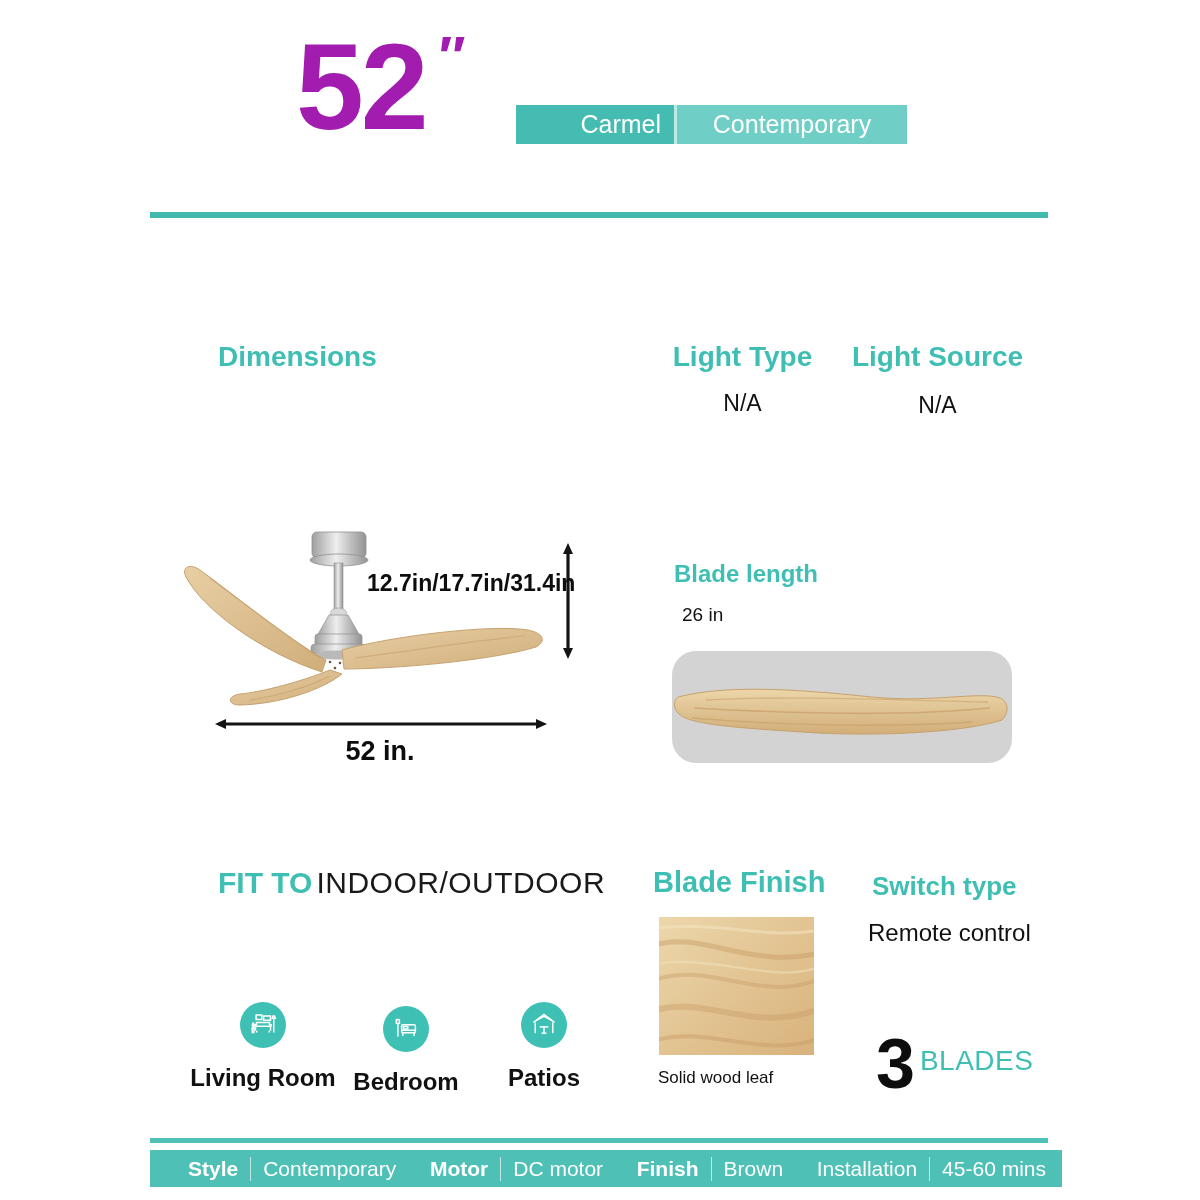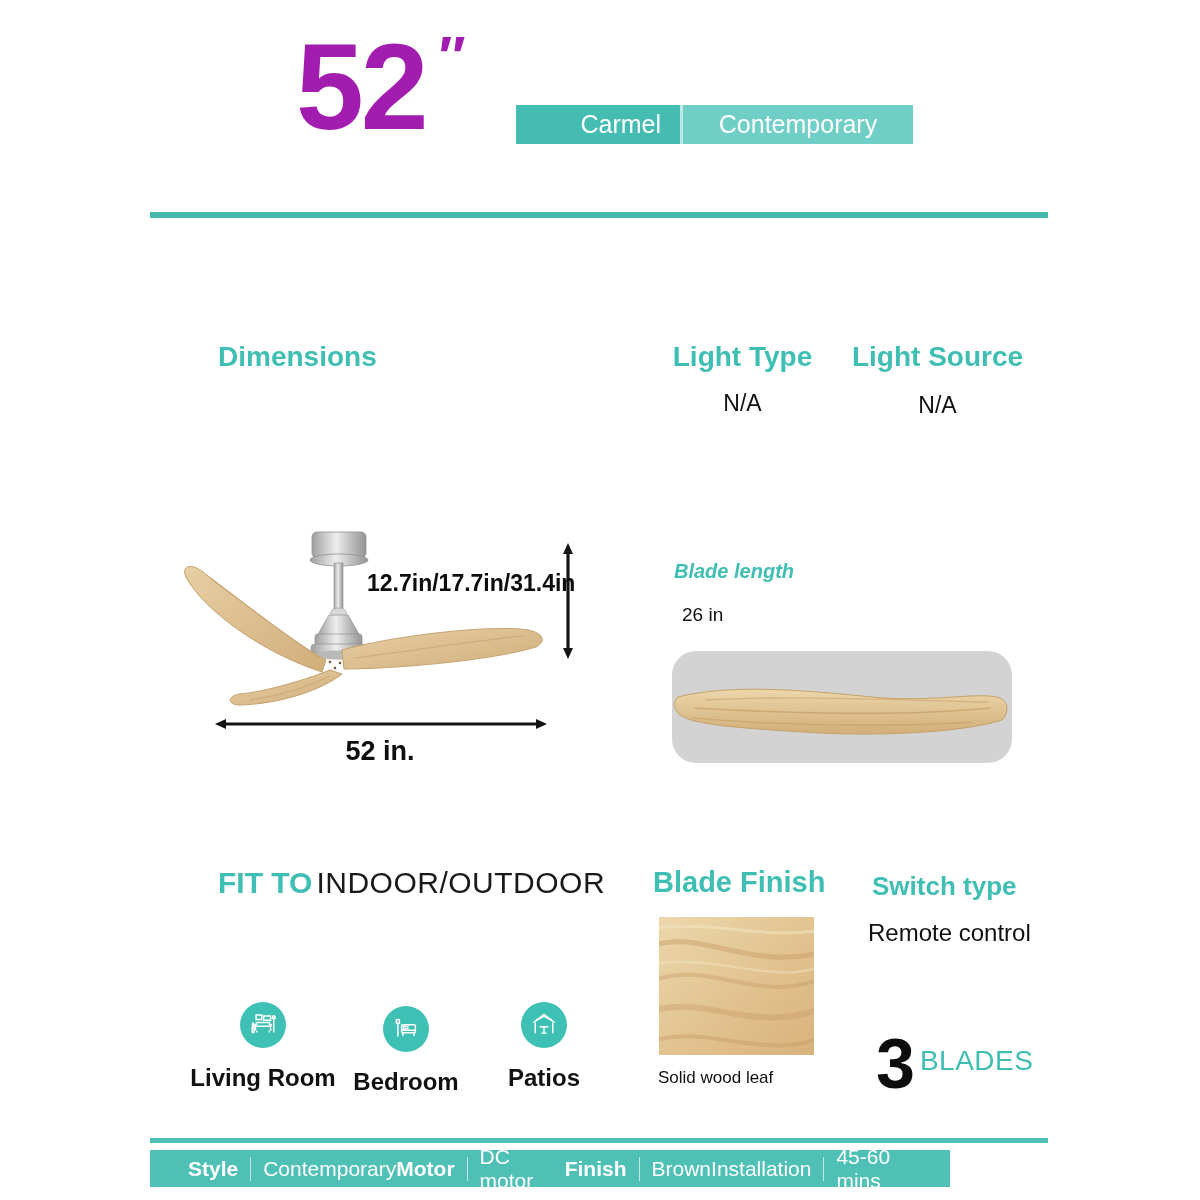--- a/index.html
+++ b/index.html
@@ -5,40 +5,40 @@
   html,body{margin:0;padding:0;background:#ffffff;}
   .page{position:relative;width:1200px;height:1200px;background:#fff;
         font-family:"Liberation Sans",sans-serif;overflow:hidden;color:#111;}
   .abs{position:absolute;}
 
   
   .size-title{left:296px;top:26px;font-size:122px;font-weight:700;letter-spacing:-3px;line-height:1;color:#a21caf;}
   .size-title .prime{font-size:56px;font-style:italic;font-weight:700;vertical-align:top;position:relative;top:2px;margin-left:10px;letter-spacing:-1px;}
   .badge{left:516px;top:105px;height:39px;display:flex;align-items:stretch;}
   .badge-seg{display:flex;align-items:center;color:#fff;font-size:25px;}
-  .badge-seg.dark{background:#45bcb1;width:145px;justify-content:flex-end;padding-right:19px;}
+  .badge-seg.dark{background:#45bcb1;width:145px;justify-content:flex-end;padding-right:13px;}
   .badge-seg.light{background:#6fcfc6;width:230px;justify-content:center;border-left:3px solid rgba(255,255,255,.55);}
   .top-divider{left:150px;top:212px;width:898px;height:6px;background:#43b8ad;}
 
   
   .h-teal{color:#3fbfb3;font-weight:700;}
 
   .dim-title{left:218px;top:341px;font-size:28px;}
   .lt-box{left:660px;top:341px;width:165px;text-align:center;font-size:28px;}
   .ls-box{left:850px;top:341px;width:175px;text-align:center;font-size:28px;}
   .na-lt{left:660px;top:390px;width:165px;text-align:center;font-size:23px;color:#111;}
   .na-ls{left:850px;top:392px;width:175px;text-align:center;font-size:23px;color:#111;}
 
   
   .fan-svg{left:170px;top:520px;}
   .dim-height-label{left:367px;top:570px;font-size:23px;font-weight:700;color:#0d0d0d;letter-spacing:0px;}
   .dim-width-label{left:310px;top:736px;width:140px;text-align:center;font-size:27px;font-weight:700;color:#0d0d0d;}
 
   
-  .bl-title{left:674px;top:560px;font-size:20px;font-style:italic;}
+  .bl-title{left:674px;top:560px;font-size:24px;}
   .bl-value{left:682px;top:604px;font-size:19px;color:#111;}
   .blade-box{left:672px;top:651px;width:340px;height:112px;background:#d3d3d3;border-radius:24px;}
   .blade-box svg{display:block;}
 
   
   .fitto-row{left:218px;top:866px;display:flex;align-items:baseline;gap:4px;}
   .fitto-label{font-size:30px;}
   .fitto-value{font-size:30px;color:#1a1a1a;font-weight:400;letter-spacing:0.5px;}
   .room-col{width:150px;display:flex;flex-direction:column;align-items:center;font-weight:bold;}
   .room-living{left:188px;top:1002px;}
@@ -52,22 +52,22 @@
   .wood-swatch{left:659px;top:917px;width:155px;height:138px;}
   .bf-caption{left:658px;top:1068px;font-size:17px;color:#111;}
   .st-title{left:872px;top:871px;font-size:26px;}
   .st-value{left:868px;top:919px;font-size:24px;color:#111;}
   .blades-row{left:876px;top:1036px;display:flex;align-items:flex-end;}
   .blades-count{font-size:70px;font-weight:700;line-height:0.82;color:#0d0d0d;}
   .blades-word{font-size:28px;font-weight:400;color:#3fbfb3;letter-spacing:0.5px;margin-left:5px;margin-bottom:16px;}
 
   
   .footer-line{left:150px;top:1138px;width:898px;height:5px;background:#4ec0b5;}
-  .footer-bar{left:150px;top:1150px;width:800px;height:37px;background:#4ec0b5;display:flex;align-items:center;
-              padding:0 16px 0 38px;box-sizing:border-box;color:#fff;font-size:21px;}
+  .footer-bar{left:150px;top:1150px;width:912px;height:37px;background:#4ec0b5;display:flex;align-items:center;
+              justify-content:space-between;padding:0 16px 0 38px;box-sizing:border-box;color:#fff;font-size:21px;}
   .f-item{display:flex;align-items:center;}
   .f-label{font-weight:700;}
   .f-label.reg{font-weight:400;}
   .f-div{width:1px;height:24px;background:rgba(255,255,255,.65);margin:0 12px;}
   .f-value{font-weight:400;}
 </style>
 </head>
 <body>
 
 <div class="page">

